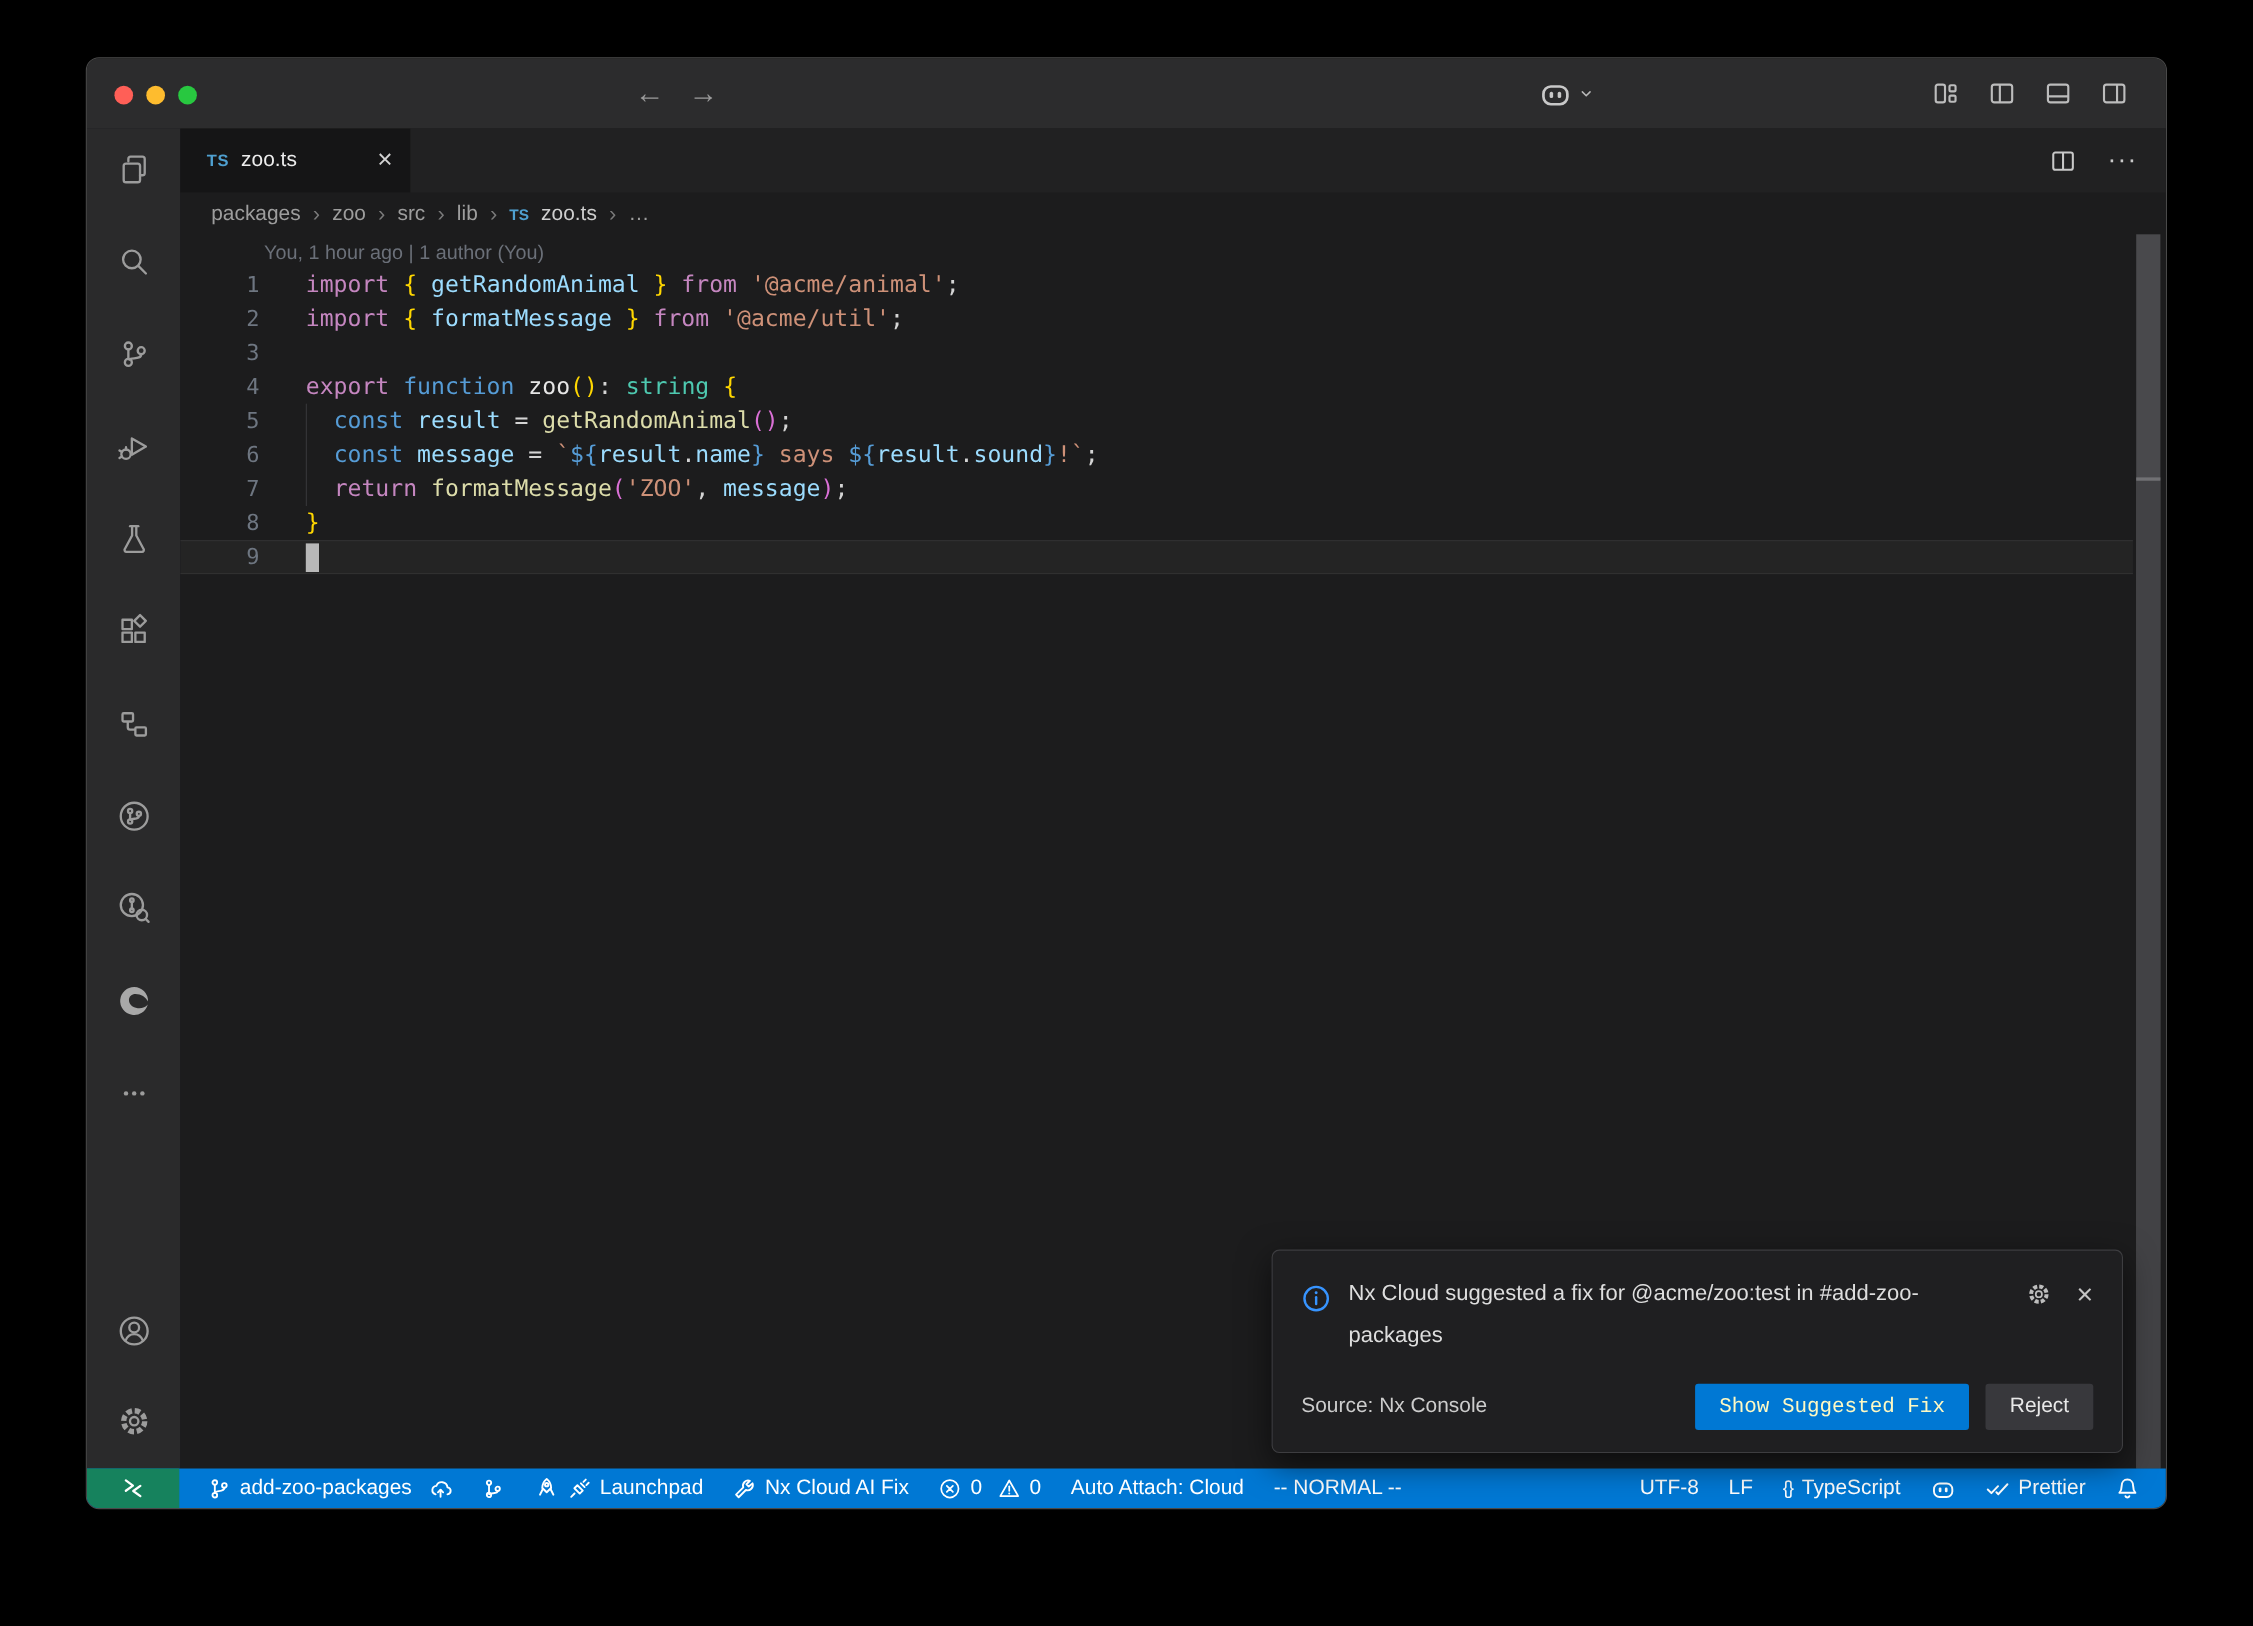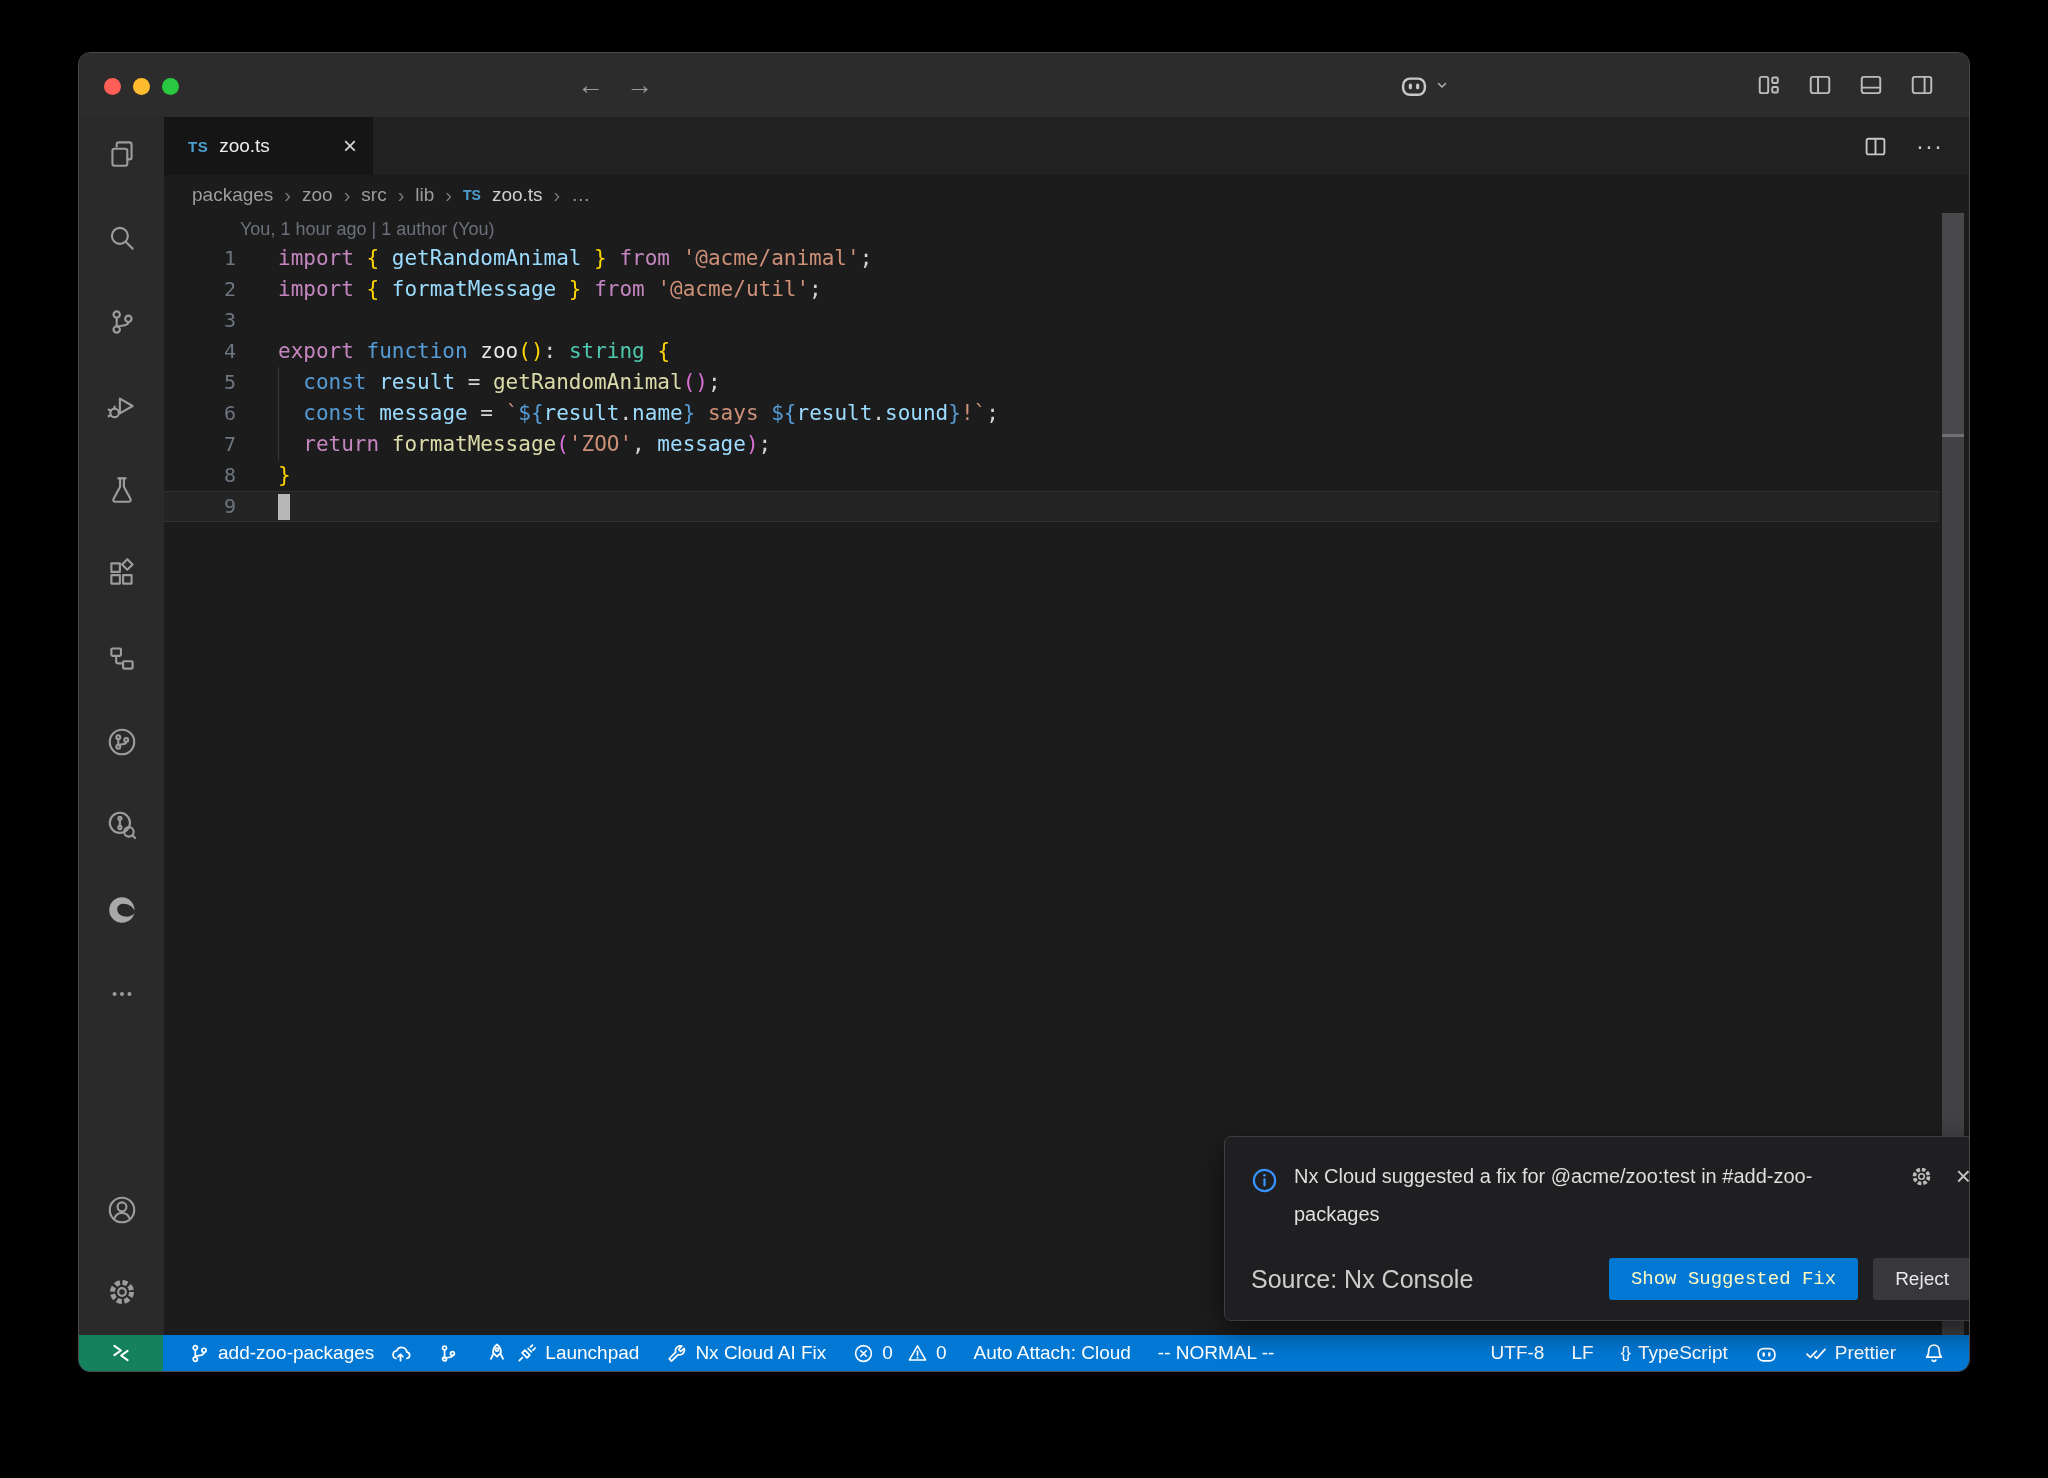--- a/index.html
+++ b/index.html
@@ -75,29 +75,29 @@
   
   .statusbar { position:absolute; left:0; right:0; bottom:0; height:36px; background:#0078d4;
     display:flex; align-items:center; color:#fff; font-size:19px; z-index:5;text-align:right; }
   .remote { width:84px; height:36px; background:#16825d; display:flex; align-items:center; justify-content:center; flex:none; }
   .sb-left { display:flex; align-items:center; gap:27px; padding-left:26px; }
   .sb-right { margin-left:auto; display:flex; align-items:center; gap:27px; padding-right:24px; }
   .sb-item { display:flex; align-items:center; gap:8px; white-space:nowrap; }
   .sb-braces { font-size:17px; letter-spacing:-1px; }
 
   
-  .notification { position:absolute; left:1145px; top:1083px; width:774px; height:185px;
+  .notification { position:absolute; left:1077px; top:1083px; width:774px; height:185px;
     background:#1f1f21; border:1px solid #3d3d40; border-radius:7px;
     box-shadow:0 10px 30px rgba(0,0,0,.55); z-index:10; padding:24px 26px 0 26px; }
   .notif-head { display:flex; align-items:flex-start; }
   .notif-msg { flex:1; padding:0 16px; color:#dedede; font-size:20px; line-height:1.9; margin-top:-4px; }
   .notif-icons { display:flex; align-items:center; gap:22px; margin-top:2px; }
   .notif-close { color:#c4c4c4; font-size:26px; line-height:1; }
   .notif-foot { position:absolute; left:26px; right:26px; bottom:20px; display:flex; align-items:center; }
-  .notif-source { color:#cccccc; font-size:25px; }
+  .notif-source { color:#cccccc; font-size:19px; }
   .notif-buttons { margin-left:auto; display:flex; gap:15px; }
   .btn { height:42px; display:flex; align-items:center; justify-content:center;
     font-size:19px; border-radius:3px; padding:0 22px; }
   .btn-primary { background:#0078d4; color:#fef9c3;font-family:Liberation Mono, monospace; }
   .btn-secondary { background:#38383c; color:#e8e8e8; }
 
   svg { display:block; }
 </style>
 </head>
 <body>

